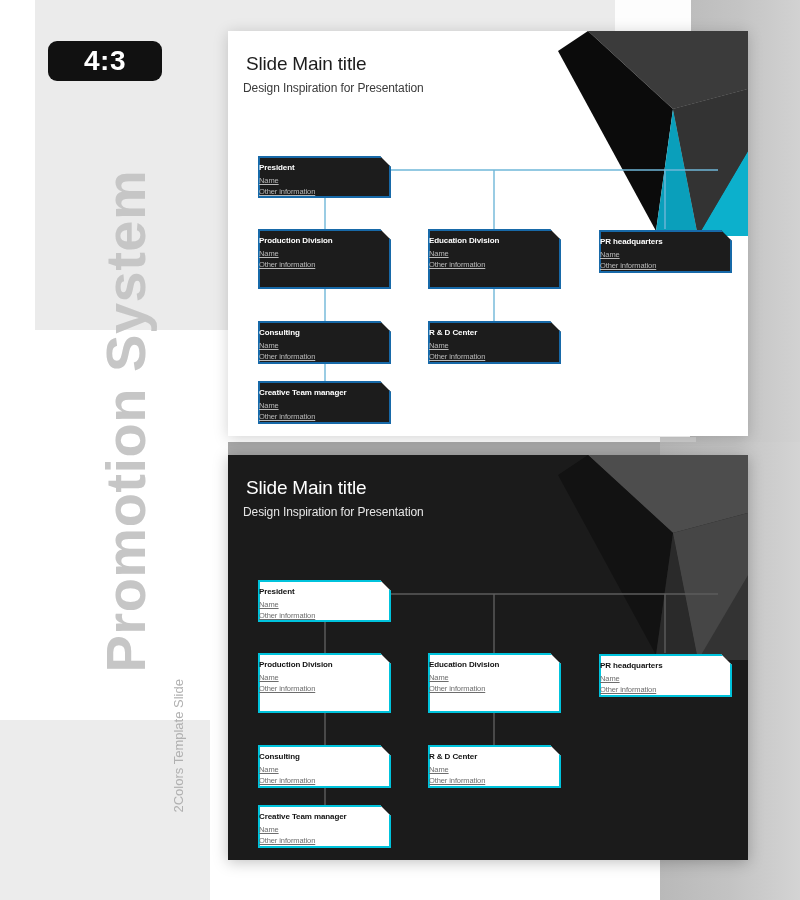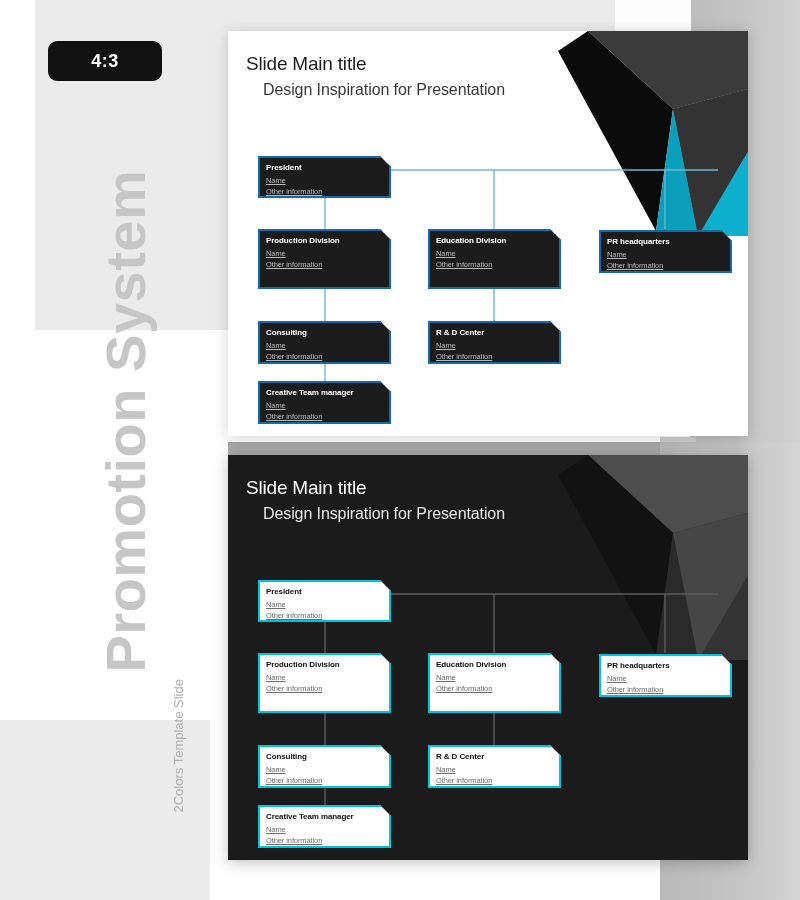--- a/index.html
+++ b/index.html
@@ -56,21 +56,21 @@
   #ratio-badge {
     position: absolute;
     left: 48px; top: 41px;
     width: 114px; height: 40px;
     background: #111111;
     border-radius: 9px;
     display: flex; align-items: center; justify-content: center;
   }
   #ratio-badge .txt {
     color: #ffffff;
-    font-size: 18px;
+    font-size: 28px;
     font-weight: bold;
     letter-spacing: 0.5px;
   }
 
   
   #vertical-title {
     position: absolute;
     left: -85px; top: 430px;
     width: 420px;
     transform: rotate(-90deg);
@@ -114,22 +114,22 @@
 
   .slide-title {
     position: absolute;
     left: 18px; top: 22px;
     font-size: 19px;
     font-weight: normal;
     letter-spacing: -0.2px;
   }
   .slide-subtitle {
     position: absolute;
-    left: 35px; top: 50px;
-    font-size: 16px;
+    left: 15px; top: 50px;
+    font-size: 12px;
     letter-spacing: -0.1px;
   }
   #slide-light .slide-title { color: #1d1d1d; }
   #slide-light .slide-subtitle { color: #3a3a3a; }
   #slide-dark .slide-title { color: #ffffff; }
   #slide-dark .slide-subtitle { color: #e6e6e6; }
 
   .corner-deco {
     position: absolute;
     right: 0; top: 0;
@@ -140,21 +140,21 @@
   
   .chart-layer {
     position: absolute;
     left: 0; top: 0; width: 100%; height: 100%;
     pointer-events: none;
   }
   .connectors { position: absolute; left: 0; top: 0; }
 
   .node {
     position: absolute;
-    padding: 7px 9px 8px 8px;
+    padding: 7px 9px 8px 1px;
     clip-path: polygon(0 0, calc(100% - 11px) 0, 100% 11px, 100% 100%, 0 100%);
   }
   .node .node-title {
     font-size: 8px;
     font-weight: bold;
     line-height: 1.35;
     letter-spacing: -0.1px;
     margin-bottom: 1px;
   }
   .node .node-line {

